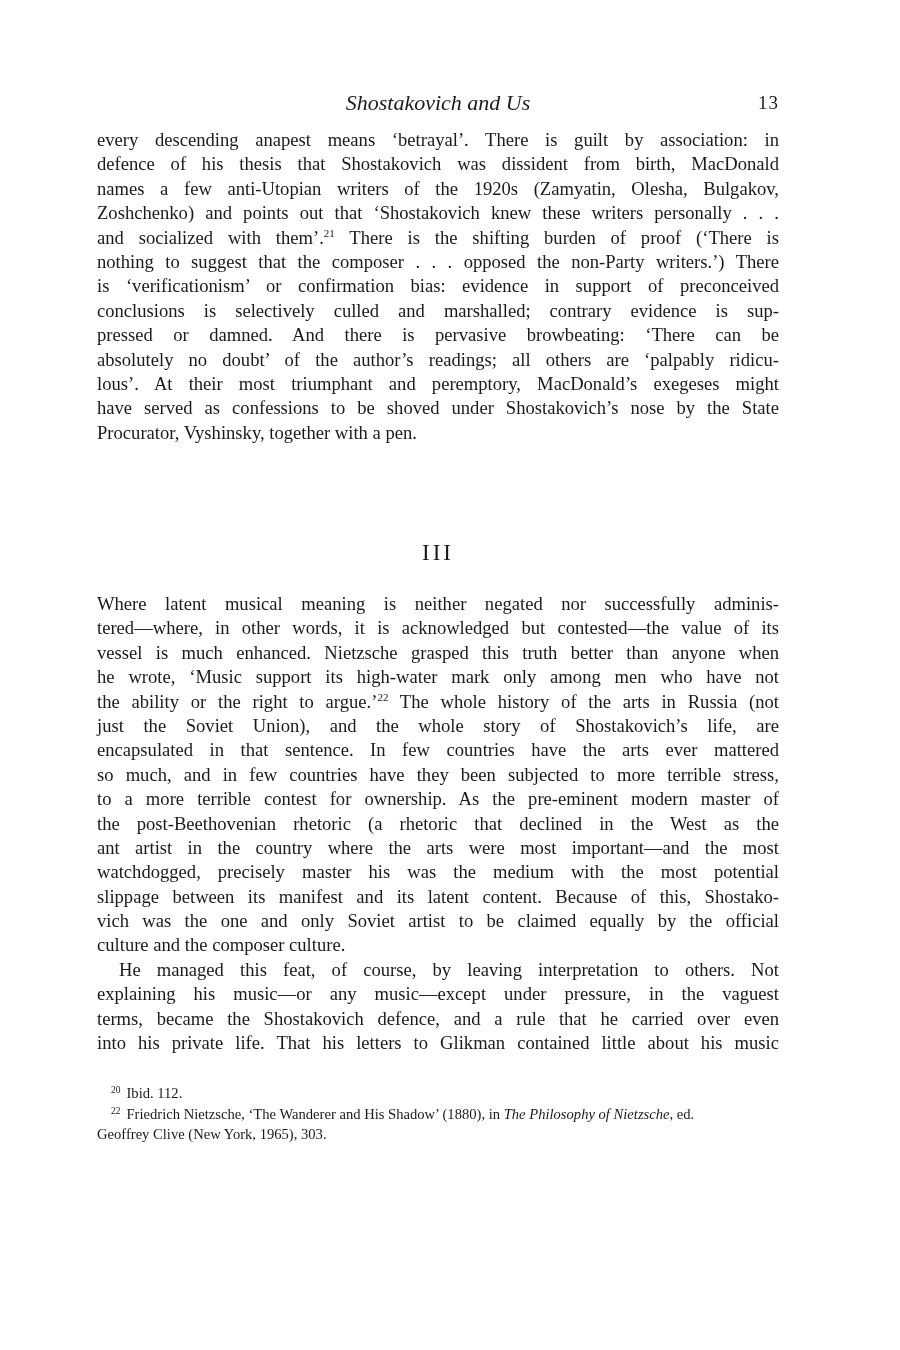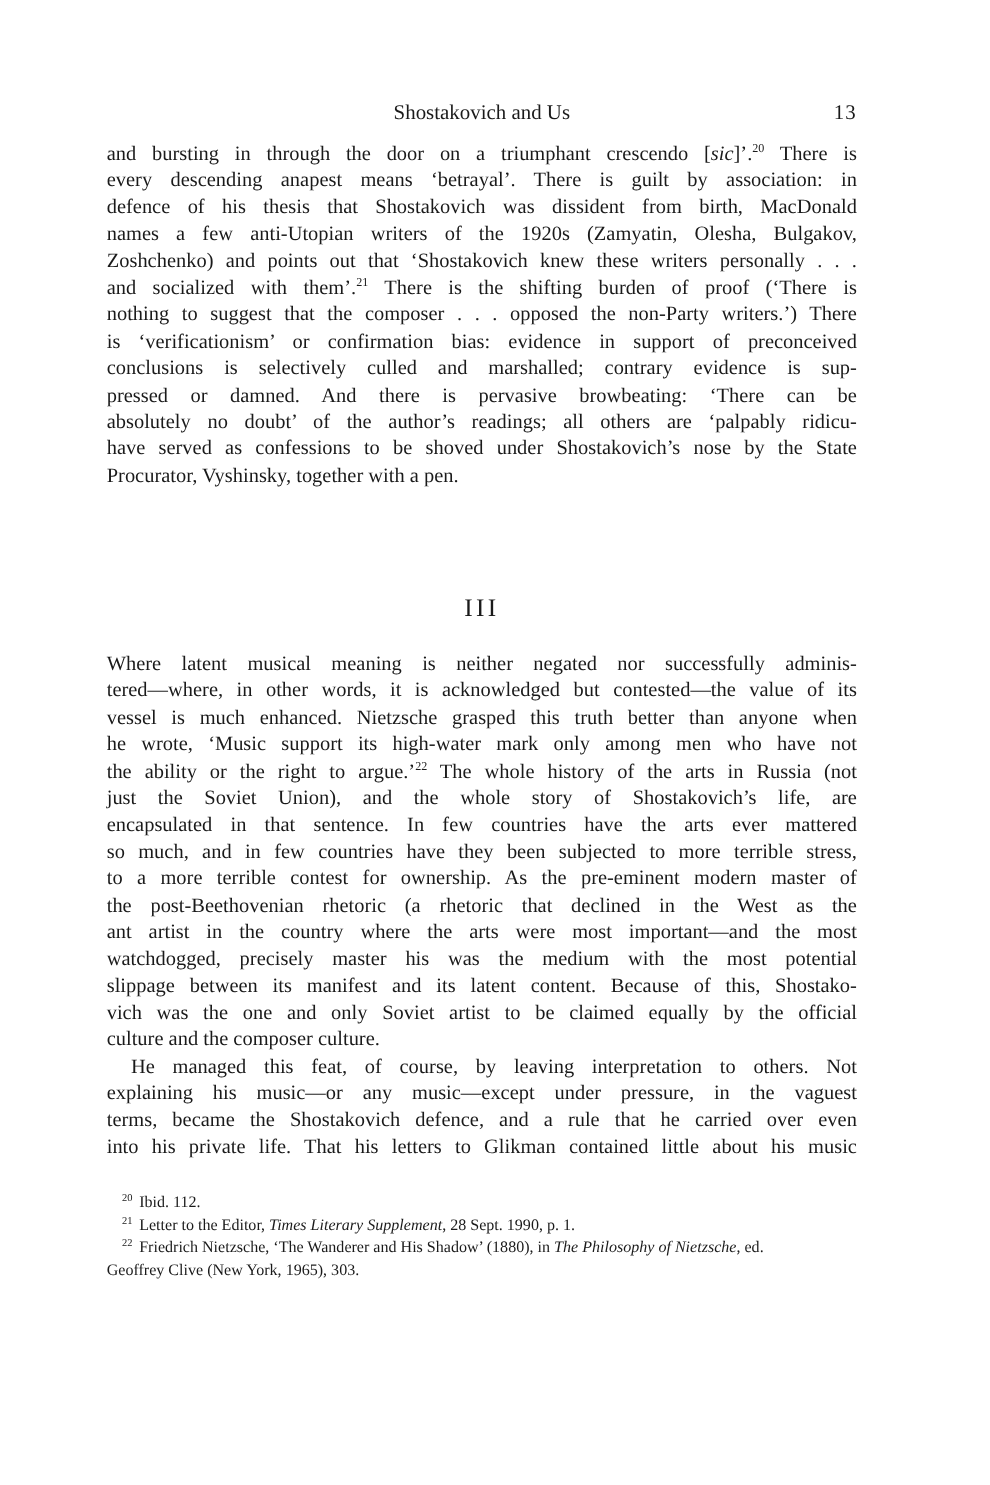--- a/index.html
+++ b/index.html
@@ -26,21 +26,22 @@
     top: 90px;
     left: 0;
     width: 682px;
     height: 26px;
   }
   .running-title {
     position: absolute;
     left: 0;
     width: 682px;
     text-align: center;
-    font-size: 19px;
+    font-style: italic;
+    font-size: 22px;
     line-height: 26px;
   }
   .page-number {
     position: absolute;
     right: 0;
     font-size: 19px;
     line-height: 26px;
     letter-spacing: 1px;
   }
   .body-text {
@@ -100,31 +101,31 @@
 
 <div class="page">
 
   <div class="running-head">
     <div class="running-title">Shostakovich and Us</div>
     <div class="page-number">13</div>
   </div>
 
   <div class="body-text" style="top:128px;">
     <p class="para">
-      <span class="line"><span>and bursting in through the door on a triumphant crescendo [</span><i>sic</i><span>]’.</span><sup>20</sup><span> There is</span></span>
       <span class="line">every descending anapest means ‘betrayal’. There is guilt by association: in</span>
       <span class="line">defence of his thesis that Shostakovich was dissident from birth, MacDonald</span>
       <span class="line">names a few anti-Utopian writers of the 1920s (Zamyatin, Olesha, Bulgakov,</span>
       <span class="line">Zoshchenko) and points out that ‘Shostakovich knew these writers personally . . .</span>
       <span class="line"><span>and socialized with them’.</span><sup>21</sup><span> There is the shifting burden of proof (‘There is</span></span>
       <span class="line">nothing to suggest that the composer . . . opposed the non-Party writers.’) There</span>
       <span class="line">is ‘verificationism’ or confirmation bias: evidence in support of preconceived</span>
       <span class="line">conclusions is selectively culled and marshalled; contrary evidence is sup-</span>
       <span class="line">pressed or damned. And there is pervasive browbeating: ‘There can be</span>
       <span class="line">absolutely no doubt’ of the author’s readings; all others are ‘palpably ridicu-</span>
+      <span class="line">lous’. At their most triumphant and peremptory, MacDonald’s exegeses might</span>
       <span class="line">have served as confessions to be shoved under Shostakovich’s nose by the State</span>
       <span class="line last">Procurator, Vyshinsky, together with a pen.</span>
     </p>
   </div>
 
   <div class="section-heading">III</div>
 
   <div class="body-text" style="top:592px;">
     <p class="para">
       <span class="line">Where latent musical meaning is neither negated nor successfully adminis-</span>
@@ -146,18 +147,17 @@
     <p class="para">
       <span class="line indent">He managed this feat, of course, by leaving interpretation to others. Not</span>
       <span class="line">explaining his music—or any music—except under pressure, in the vaguest</span>
       <span class="line">terms, became the Shostakovich defence, and a rule that he carried over even</span>
       <span class="line">into his private life. That his letters to Glikman contained little about his music</span>
     </p>
   </div>
 
   <div class="footnotes">
     <span class="fn"><span class="fn-num">20</span><span>Ibid. 112.</span></span>
-    <span class="fn"><span class="fn-num">21</span><span>Letter to the Editor, </span><i>Times Literary Supplement</i><span>, 28 Sept. 1990, p. 1.</span></span>
     <span class="fn"><span class="fn-num">22</span><span>Friedrich Nietzsche, ‘The Wanderer and His Shadow’ (1880), in </span><i>The Philosophy of Nietzsche</i><span>, ed.</span></span>
     <span class="fn cont">Geoffrey Clive (New York, 1965), 303.</span>
   </div>
 
 </div>
 
 </body></html>

